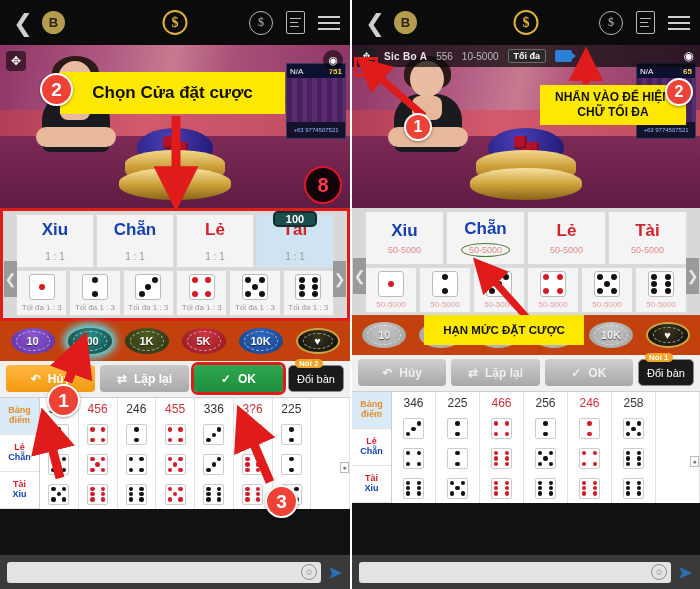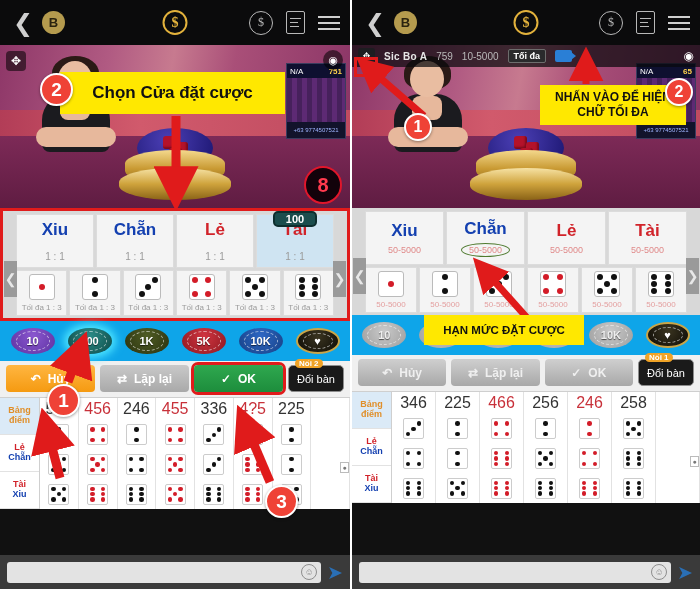--- a/index.html
+++ b/index.html
@@ -124,21 +124,21 @@
      display:grid; grid-template-columns:repeat(3,1fr); grid-template-rows:repeat(3,1fr); padding:2px; }
   .die span { width:6px; height:6px; border-radius:50%; background:#111; align-self:center; justify-self:center; }
   .die span.r { background:#d31c28; }
   .dcell .dlim { font-size:8px; color:#9a9a9a; margin-top:3px; }
   .dcell .dlim.pink { color:#e4a0a0; }
   .arrow-l, .arrow-r { position:absolute; top:50px; width:13px; height:36px; background:#9a9a9a;
      color:#e8e8e8; display:flex; align-items:center; justify-content:center; font-size:14px; }
   .arrow-l { left:1px; } .arrow-r { right:1px; }
 
   
-  .chiprow { background:#0ea5e9; display:flex; align-items:center; justify-content:space-around;
+  .chiprow { background:#c2410c; display:flex; align-items:center; justify-content:space-around;
      height:40px; padding:0 4px; }
   .chip { width:44px; height:26px; border-radius:50%/50%; position:relative;
      display:flex; align-items:center; justify-content:center; color:#fff; font-size:11px; font-weight:bold;
      text-shadow:0 1px 1px rgba(0,0,0,.6); }
   .chip:before { content:""; position:absolute; inset:3px 5px; border-radius:50%; border:1px dashed rgba(255,255,255,.55); }
   .chip.sel { box-shadow:0 0 9px 4px #4fe6ff; }
   .chip.gray { background:radial-gradient(circle at 50% 35%,#c9c9c9,#9e9e9e); color:#efefef; }
 
   
   .actions { background:#f0f0f0; display:flex; gap:5px; padding:4px 6px 5px; align-items:center; }
@@ -158,21 +158,21 @@
   .road { background:#fff; display:flex; border-top:1px solid #cfcfcf; height:112px; position:relative; }
   .road-labels { width:40px; display:flex; flex-direction:column; border-right:1px solid #cfcfcf; }
   .rl { flex:1; display:flex; flex-direction:column; align-items:center; justify-content:center;
      font-size:9px; font-weight:bold; line-height:1.1; border-bottom:1px solid #e2e2e2; }
   .rl.sc { background:#dbeaf7; color:#e08f2a; }
   .rl.lc { color:#1440b0; } .rl.lc .a { color:#d1232a; }
   .rl.tx { color:#d1232a; } .rl.tx .b { color:#1440b0; }
   .road-cols { flex:1; display:flex; }
   .rcol { flex:1; border-right:1px solid #e2e2e2; display:flex; flex-direction:column; }
   .rcol .rhead { height:22px; display:flex; align-items:center; justify-content:center;
-     font-size:16px; color:#333; }
+     font-size:12px; color:#333; }
   .rcol .rhead.red { color:#c8313a; }
   .rcell { flex:1; display:flex; align-items:center; justify-content:center; }
   .die-s { width:21px; height:21px; background:#fff; border:1px solid #ccc; border-radius:2px;
      display:grid; grid-template-columns:repeat(3,1fr); grid-template-rows:repeat(3,1fr); padding:1.5px; }
   .die-s span { width:4.5px; height:4.5px; border-radius:50%; background:#111; align-self:center; justify-self:center; }
   .die-s span.r { background:#d31c28; }
   .rcol.empty { background:#fff; }
 
   
   .chatbar { position:absolute; left:0; right:0; bottom:0; height:34px; background:#3a3a3a;
@@ -516,21 +516,21 @@
                 <span style="grid-area: 1 / 1;"></span>
                 <span style="grid-area: 1 / 3;"></span>
                 <span style="grid-area: 2 / 1;"></span>
                 <span style="grid-area: 2 / 3;"></span>
                 <span style="grid-area: 3 / 1;"></span>
                 <span style="grid-area: 3 / 3;"></span>
               </div>
             </div>
           </div>
           <div class="rcol">
-            <div class="rhead red">4?5</div>
+            <div class="rhead red">3?6</div>
             <div class="rcell">
               <div class="die-s">
                 <span class="r" style="grid-area: 1 / 1;"></span>
                 <span class="r" style="grid-area: 1 / 3;"></span>
                 <span class="r" style="grid-area: 3 / 1;"></span>
                 <span class="r" style="grid-area: 3 / 3;"></span>
               </div>
             </div>
             <div class="rcell">
               <div class="die-s">
@@ -637,21 +637,21 @@
             <span>N/A</span>
             <b>65</b>
           </div>
         <div class="sbmid"></div>
         <div class="sbbot">+63 9774507521</div>
       </div>
 
       <div class="infobar">
         <div class="fs">✥</div>
         <div class="tname">Sic Bo A</div>
-        <div class="num">759</div>
+        <div class="num">556</div>
         <div class="num">10-5000</div>
         <div class="maxbtn">Tối đa</div>
         <div class="camico"></div>
         <div class="wifi2">◉</div>
       </div>
     </div>
 
     <div class="betwrap">
       <div class="betrow1">
         <div class="bcell">

